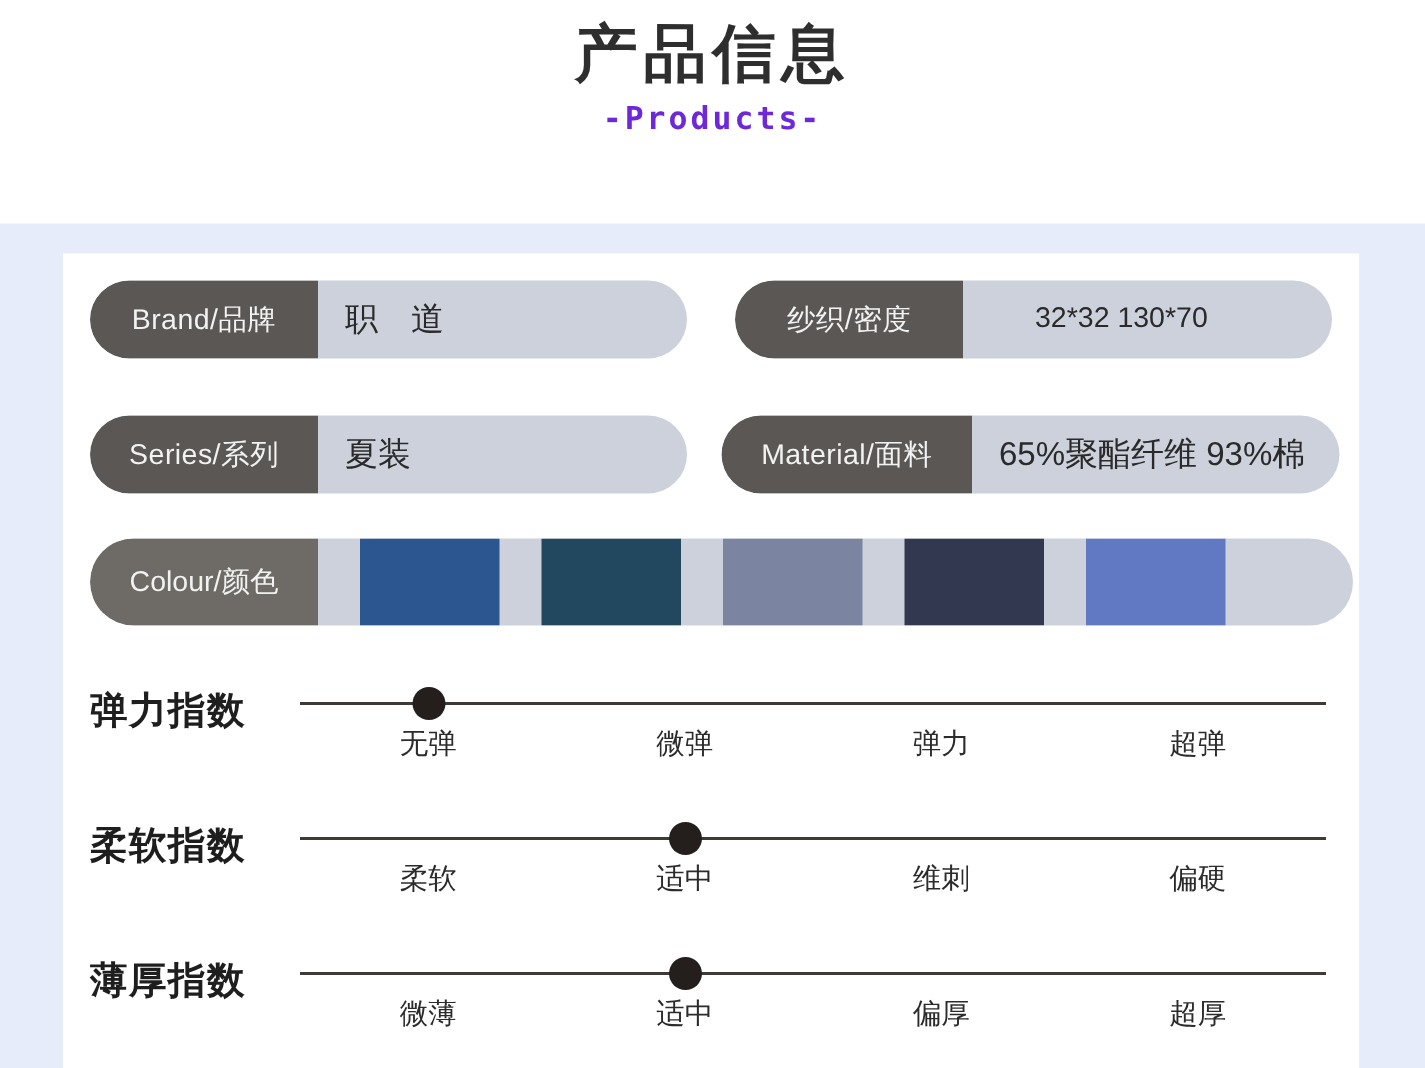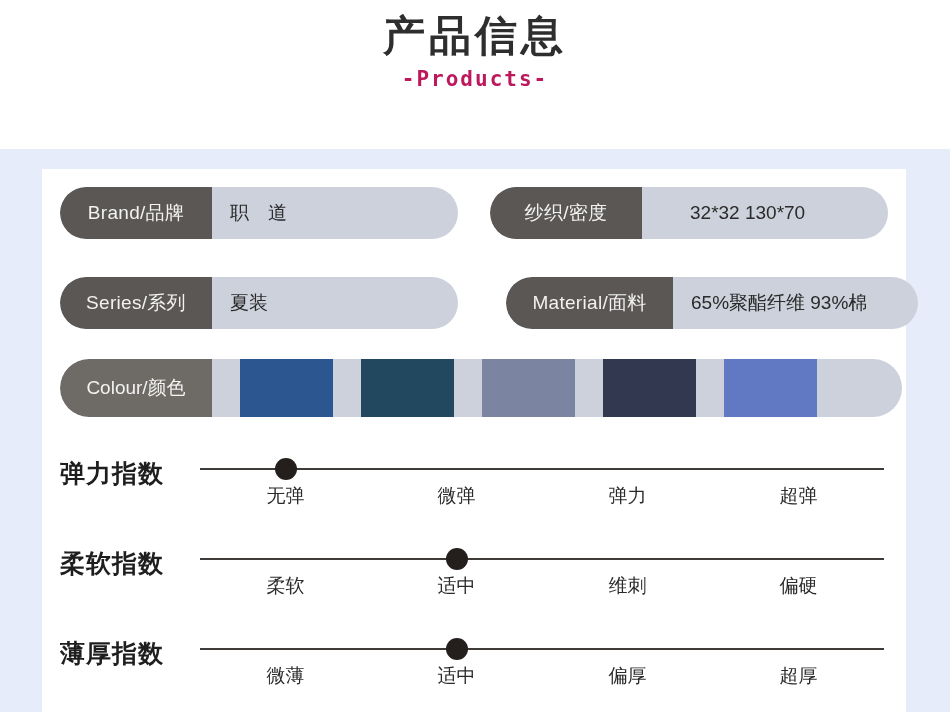--- a/index.html
+++ b/index.html
@@ -32,21 +32,21 @@
     font-size: 42px;
     font-weight: bold;
     color: #2e2e2e;
     letter-spacing: 4px;
     line-height: 56px;
     font-family: "DejaVu Sans", "Liberation Sans", sans-serif;
   }
   .title-en {
     font-size: 21px;
     font-weight: bold;
-    color: #be185d;
+    color: #6d28d9;
     letter-spacing: 2px;
     line-height: 30px;
     font-family: "DejaVu Sans Mono", "Liberation Mono", monospace;
   }
 
   
   .panel-outer {
     position: absolute;
     left: 0;
     top: 105px;
@@ -95,21 +95,21 @@
   }
   .pill-label.w-short { width: 152px; }
   .pill-label.w-mid   { width: 152px; }
   .pill-label.w-long  { width: 167px; }
 
   .pill-value {
     flex: 1 1 auto;
     display: flex;
     align-items: center;
     padding-left: 18px;
-    font-size: 19px;
+    font-size: 22px;
     color: #2a2a2a;
     white-space: nowrap;
   }
   .pill-value.mono { font-size: 19px; padding-left: 48px; }
 
   
   .colour-pill {
     position: relative;
     width: 100%;
     height: 58px;
@@ -227,21 +227,21 @@
       </div>
     </div>
 
     <div class="spec-row" style="left:18px; top:108px; width:398px;">
       <div class="pill">
         <div class="pill-label w-short">Series/系列</div>
         <div class="pill-value">夏装</div>
       </div>
     </div>
 
-    <div class="spec-row" style="left:464px; top:108px; width:412px;">
+    <div class="spec-row" style="left:439px; top:108px; width:412px;">
       <div class="pill">
         <div class="pill-label w-long">Material/面料</div>
         <div class="pill-value">65%聚酯纤维  93%棉</div>
       </div>
     </div>
 
     <div style="position:absolute; left:18px; top:190px; width:842px; height:58px;">
       <div class="colour-pill">
         <div class="colour-label">Colour/颜色</div>
         <div class="swatch-strip" id="swatch-strip">

